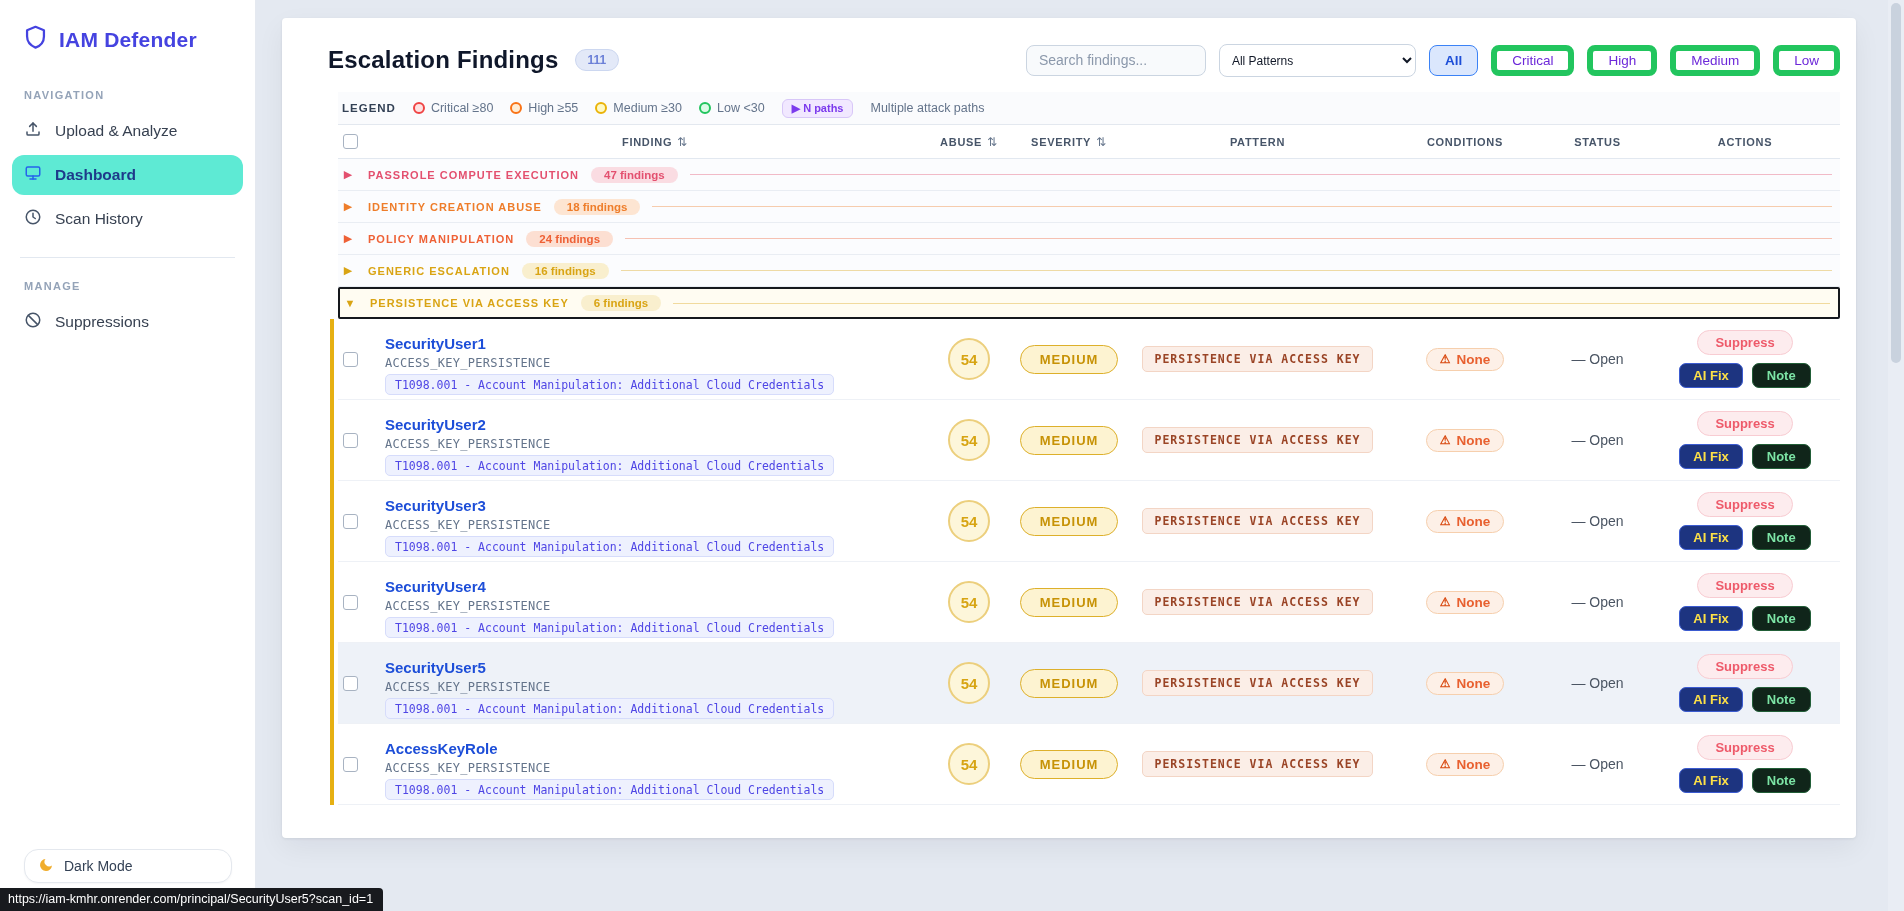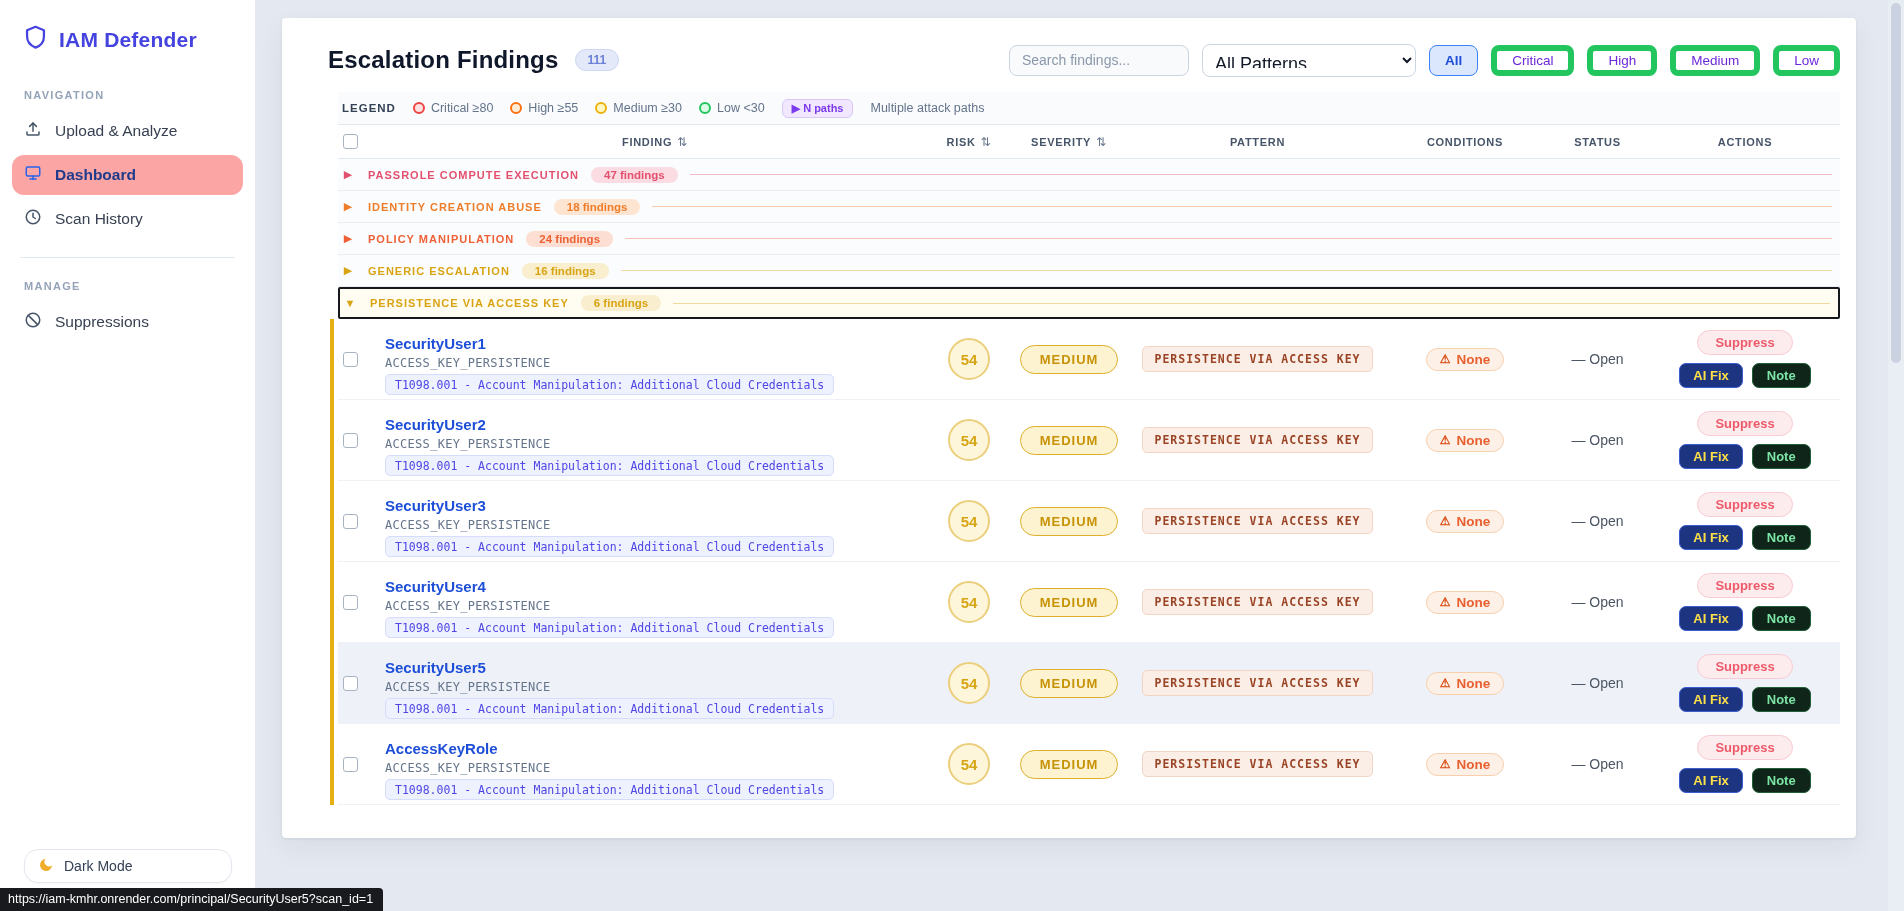--- a/index.html
+++ b/index.html
@@ -20,21 +20,21 @@
   .nav-label {
     margin:34px 0 10px 24px; font-size:11px; font-weight:700;
     color:#94a3b8; letter-spacing:1.3px;
   }
   .nav-label.second { margin-top:22px; }
   .nav-item {
     display:flex; align-items:center; gap:13px;
     margin:4px 12px; padding:9px 12px; border-radius:12px;
     font-size:15.5px; font-weight:500; color:#374151; cursor:pointer;
   }
-  .nav-item.active { background:#fca5a5; color:#1e3a8a; font-weight:700; }
+  .nav-item.active { background:#5eead4; color:#1e3a8a; font-weight:700; }
   .nav-item svg { flex:0 0 auto; }
   .side-divider { height:1px; background:#e2e8f0; margin:18px 20px 0 20px; }
   .darkmode {
     position:absolute; left:24px; bottom:28px; width:208px; height:34px;
     display:flex; align-items:center; gap:10px; padding:0 0 0 13px;
     background:#fff; border:1px solid #e4e8ee; border-radius:14px;
     font-family:inherit; font-size:14px; color:#334155; cursor:pointer;
     box-shadow:0 1px 2px rgba(15,23,42,.04);
   }
   
@@ -53,22 +53,22 @@
     background:#e3e9f8; border:1px solid #ccd7f0; border-radius:999px;
     padding:3px 12px;
   }
   .head-controls { display:flex; align-items:center; gap:13px; }
   .search-input {
     width:180px; height:31px; border:1px solid #cbd5e1; border-radius:8px;
     background:#f8fafc; padding:0 12px; font-family:inherit; font-size:14px; color:#0f172a;
   }
   .search-input::placeholder { color:#8b98ab; }
   .pattern-select {
-    width:214px; height:33px; border:1px solid #cbd5e1; border-radius:8px;
-    background:#fff; font-family:inherit; font-size:18px; color:#111827; padding:8px 8px;
+    width:197px; height:33px; border:1px solid #cbd5e1; border-radius:8px;
+    background:#fff; font-family:inherit; font-size:12px; color:#111827; padding:8px 8px;
   }
   .sev-filter {
     height:31px; padding:0 15px; border:6px solid #22c55e; border-radius:8px;
     background:#fff; font-family:inherit; font-size:13.5px; color:#6d28d9; cursor:pointer;
   }
   .sev-filter.active {
     background:#dbe7fd; border:1.5px solid #3b82f6; color:#1d4ed8; font-weight:700;
   }
   
   .legend {
@@ -290,21 +290,21 @@
         </span>
       <span class="paths-badge">▶ N paths</span>
       <span class="paths-label">Multiple attack paths</span>
     </div>
 
     <div class="grid thead">
       <div class="th th-check">
           <div class="checkbox"></div>
         </div>
       <div class="th"><span>FINDING</span><span class="sort">⇅</span></div>
-      <div class="th"><span>RISK</span><span class="sort">⇅</span></div>
+      <div class="th"><span>ABUSE</span><span class="sort">⇅</span></div>
       <div class="th"><span>SEVERITY</span><span class="sort">⇅</span></div>
       <div class="th"><span>PATTERN</span></div>
       <div class="th"><span>CONDITIONS</span></div>
       <div class="th"><span>STATUS</span></div>
       <div class="th"><span>ACTIONS</span></div>
     </div>
 
     <div class="grow g-rose">
       <span class="garrow">▶</span>
       <span class="gname">PASSROLE COMPUTE EXECUTION</span>

